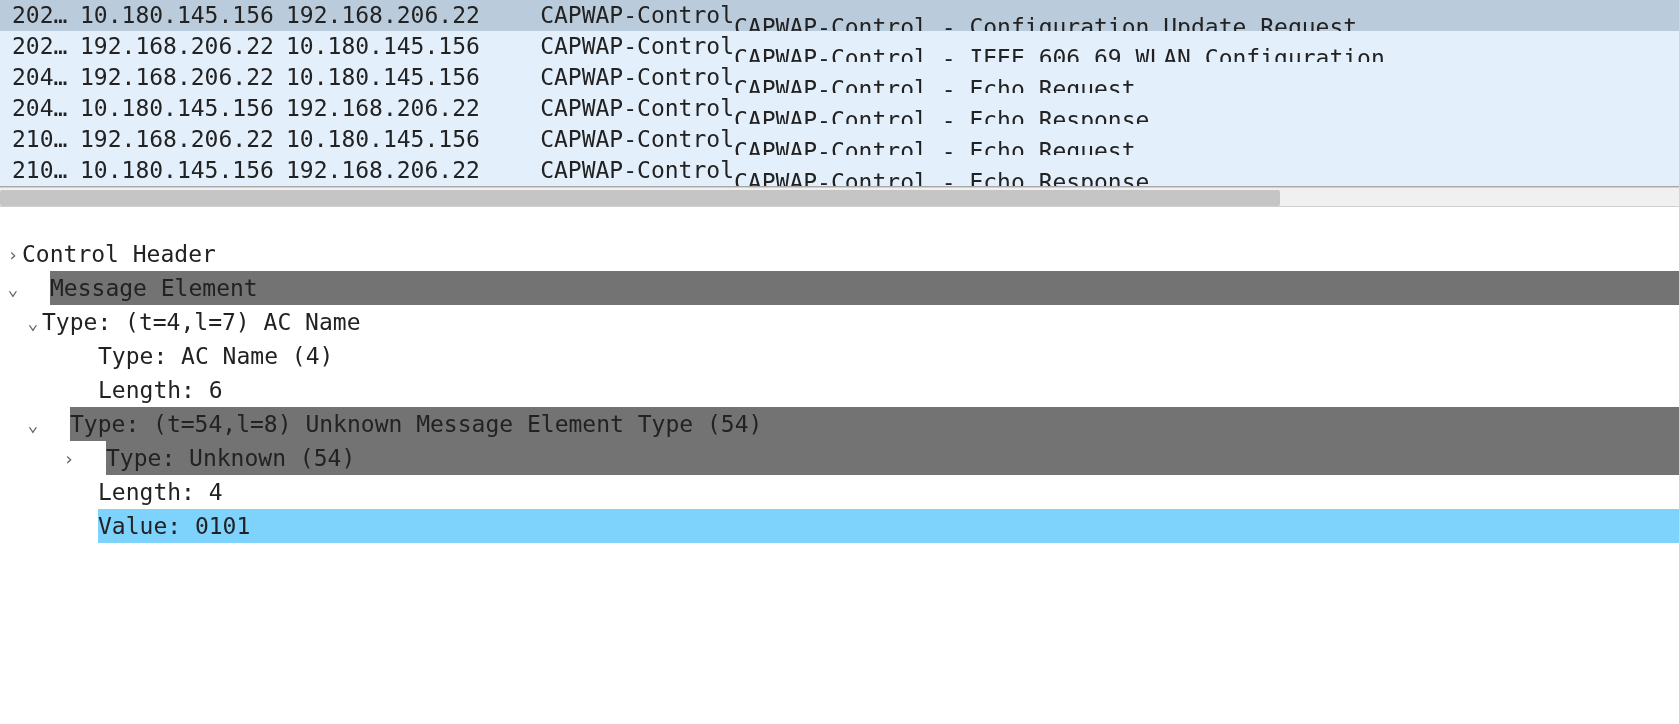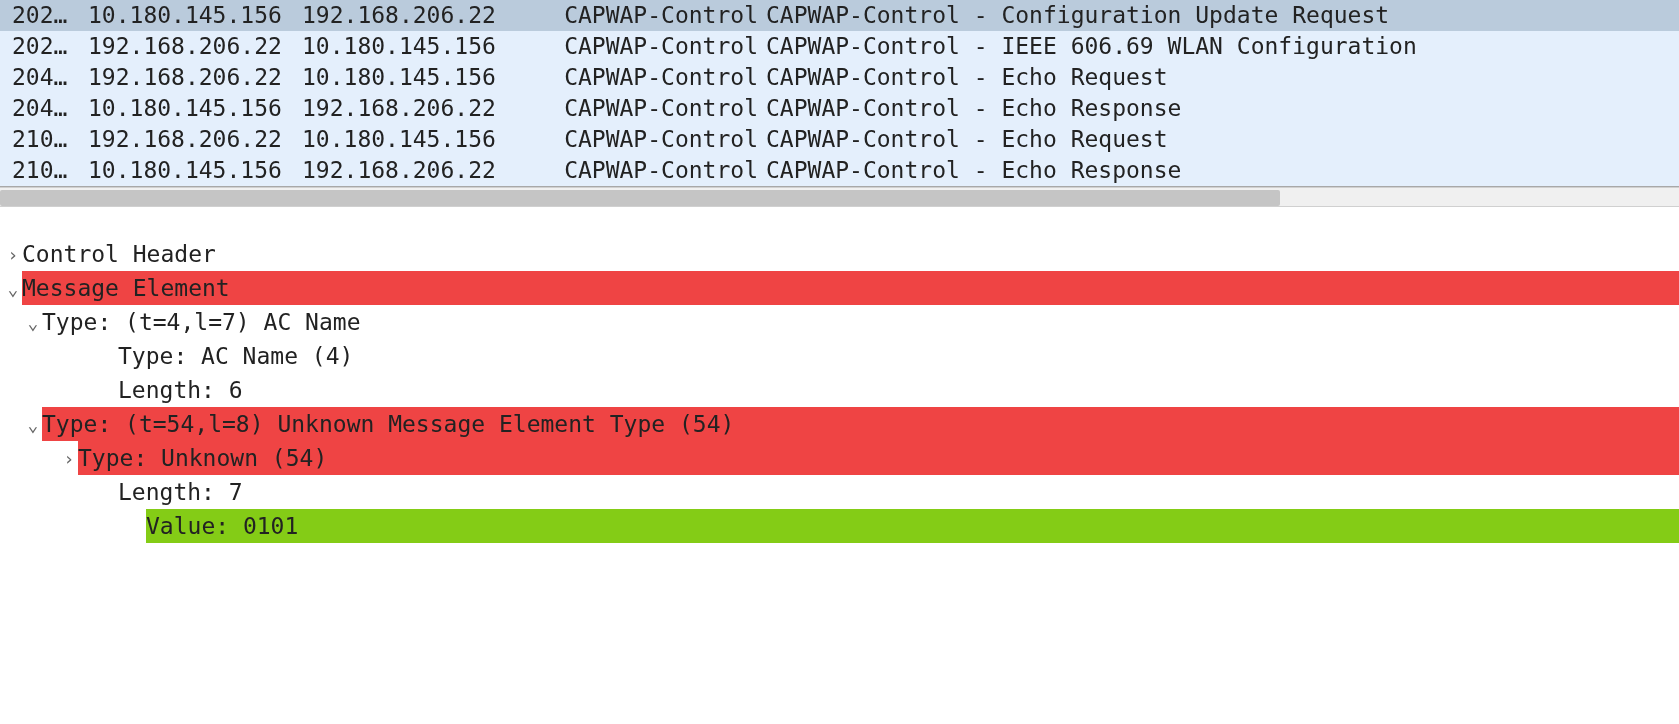--- a/index.html
+++ b/index.html
@@ -16,29 +16,28 @@
     width: 100%;
     border-bottom: 1px solid #a8a8a8;
   }
   .packet-row {
     display: flex;
     white-space: nowrap;
     padding: 0 12px;
     line-height: 31px;
     height: 31px;
     overflow: hidden;
-    gap: 8px;
   }
   .packet-row.selected { background: #bacbdc; }
   .packet-row.blue { background: #e4effc; }
   .col-time  { width: 68px; overflow: hidden; text-overflow: ellipsis; }
   .col-src   { width: 206px; }
   .col-dst   { width: 225px; }
   .col-proto { width: 223px; text-align: right; }
-  .col-info  { flex: 1; overflow: hidden; }
+  .col-info  { flex: 1; overflow: hidden; margin-top: 12px; }
   .scrollbar-h {
     height: 20px;
     background: #f0f0f0;
     border-top: 1px solid #d0d0d0;
     border-bottom: 1px solid #d0d0d0;
     position: relative;
   }
   .scrollbar-thumb {
     position: absolute;
     top: 2px; left: 0;
@@ -63,26 +62,26 @@
     overflow: hidden;
   }
   .tree-toggle {
     width: 18px;
     text-align: center;
     color: #666;
     font-size: 18px;
     padding-top:1px;
   }
   .tree-label { flex: 1; }
-  .hl-cyan .tree-label { background: #ef4444; }
-  .hl-grey .tree-label { background: #84cc16; margin-left: 28px; }
+  .hl-cyan .tree-label { background: #737373; margin-left: 28px; }
+  .hl-grey .tree-label { background: #7dd3fc; }
   .ind0 { padding-left: 4px; }
   .ind1 { padding-left: 24px; }
   .ind2 { padding-left: 60px; }
-  .ind3 { padding-left: 100px; }
+  .ind3 { padding-left: 80px; }
 </style>
 </head>
 <body>
 
 <div class="packet-list" id="packet-list">
     <div class="packet-row selected">
       <span class="col-time">2025…</span>
       <span class="col-src">10.180.145.156</span>
       <span class="col-dst">192.168.206.22</span>
       <span class="col-proto">CAPWAP-Control</span>
@@ -129,15 +128,15 @@
 </div>
 <div class="spacer"></div>
 <div class="details-pane" id="details-pane">
     <div class="tree-row ind0 "><span class="tree-toggle">›</span><span class="tree-label">Control Header</span></div>
     <div class="tree-row ind0 hl-cyan"><span class="tree-toggle">⌄</span><span class="tree-label">Message Element</span></div>
     <div class="tree-row ind1 "><span class="tree-toggle">⌄</span><span class="tree-label">Type: (t=4,l=7) AC Name</span></div>
     <div class="tree-row ind3 "><span class="tree-toggle"></span><span class="tree-label">Type: AC Name (4)</span></div>
     <div class="tree-row ind3 "><span class="tree-toggle"></span><span class="tree-label">Length: 6</span></div>
     <div class="tree-row ind1 hl-cyan"><span class="tree-toggle">⌄</span><span class="tree-label">Type: (t=54,l=8) Unknown Message Element Type (54)</span></div>
     <div class="tree-row ind2 hl-cyan"><span class="tree-toggle">›</span><span class="tree-label">Type: Unknown (54)</span></div>
-    <div class="tree-row ind3 "><span class="tree-toggle"></span><span class="tree-label">Length: 7</span></div>
+    <div class="tree-row ind3 "><span class="tree-toggle"></span><span class="tree-label">Length: 4</span></div>
     <div class="tree-row ind3 hl-grey"><span class="tree-toggle"></span><span class="tree-label">Value: 0101</span></div>
   </div>
 
 </body></html>

